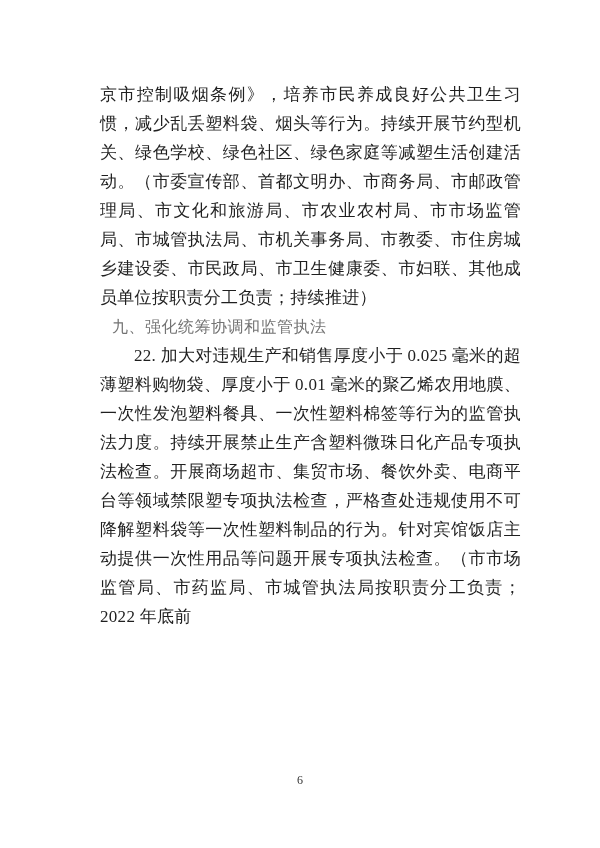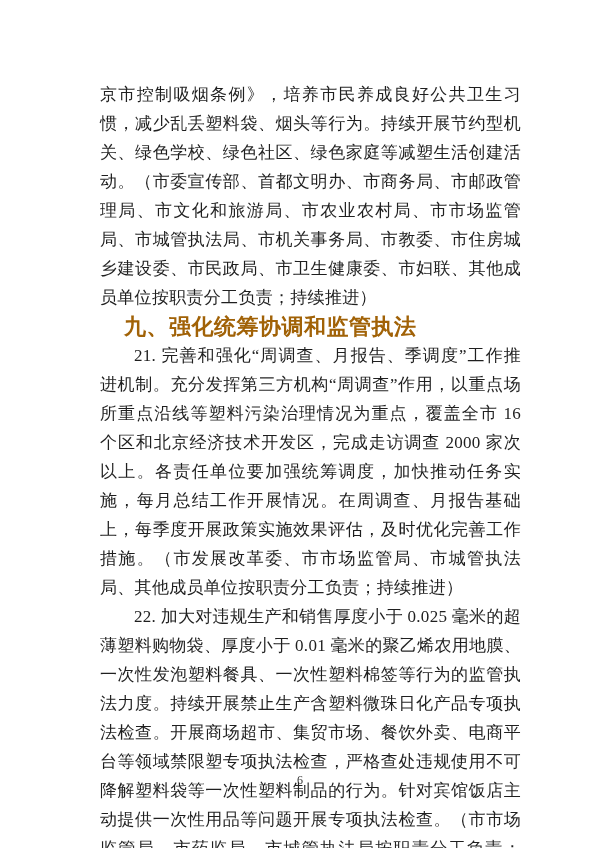--- a/index.html
+++ b/index.html
@@ -21,42 +21,41 @@
   .para {
     font-size: 17px;
     line-height: 29px;
     text-align: justify;
     letter-spacing: 0.3px;
     margin-left: 20px;
   }
   .para.indent { text-indent: 2em; }
   .heading {
     font-family: "Liberation Sans", "DejaVu Sans", sans-serif;
-    font-weight: bold;
-    font-size: 22px;
+    font-weight: normal;
+    font-size: 16px;
     line-height: 29px;
     text-indent: 2em;
     letter-spacing: 0.5px;
-    color: #a16207;
+    color: #737373;
   }
   .page-number {
     position: absolute;
     top: 772px;
     left: 0;
     width: 600px;
     text-align: center;
     font-size: 12px;
     line-height: 16px;
     color: #333;
     font-family: "Liberation Serif", "DejaVu Serif", serif;
   }
 </style>
 </head>
 <body>
 
 <div class="page">
   <div class="para">京市控制吸烟条例》，培养市民养成良好公共卫生习惯，减少乱丢塑料袋、烟头等行为。持续开展节约型机关、绿色学校、绿色社区、绿色家庭等减塑生活创建活动。（市委宣传部、首都文明办、市商务局、市邮政管理局、市文化和旅游局、市农业农村局、市市场监管局、市城管执法局、市机关事务局、市教委、市住房城乡建设委、市民政局、市卫生健康委、市妇联、其他成员单位按职责分工负责；持续推进）</div>
   <div class="heading">九、强化统筹协调和监管执法</div>
-  <div class="para indent">21. 完善和强化“周调查、月报告、季调度”工作推进机制。充分发挥第三方机构“周调查”作用，以重点场所重点沿线等塑料污染治理情况为重点，覆盖全市 16 个区和北京经济技术开发区，完成走访调查 2000 家次以上。各责任单位要加强统筹调度，加快推动任务实施，每月总结工作开展情况。在周调查、月报告基础上，每季度开展政策实施效果评估，及时优化完善工作措施。（市发展改革委、市市场监管局、市城管执法局、其他成员单位按职责分工负责；持续推进）</div>
   <div class="para indent">22. 加大对违规生产和销售厚度小于 0.025 毫米的超薄塑料购物袋、厚度小于 0.01 毫米的聚乙烯农用地膜、一次性发泡塑料餐具、一次性塑料棉签等行为的监管执法力度。持续开展禁止生产含塑料微珠日化产品专项执法检查。开展商场超市、集贸市场、餐饮外卖、电商平台等领域禁限塑专项执法检查，严格查处违规使用不可降解塑料袋等一次性塑料制品的行为。针对宾馆饭店主动提供一次性用品等问题开展专项执法检查。（市市场监管局、市药监局、市城管执法局按职责分工负责；2022 年底前</div>
 </div>
 
 <div class="page-number">6</div>
 
 </body></html>

